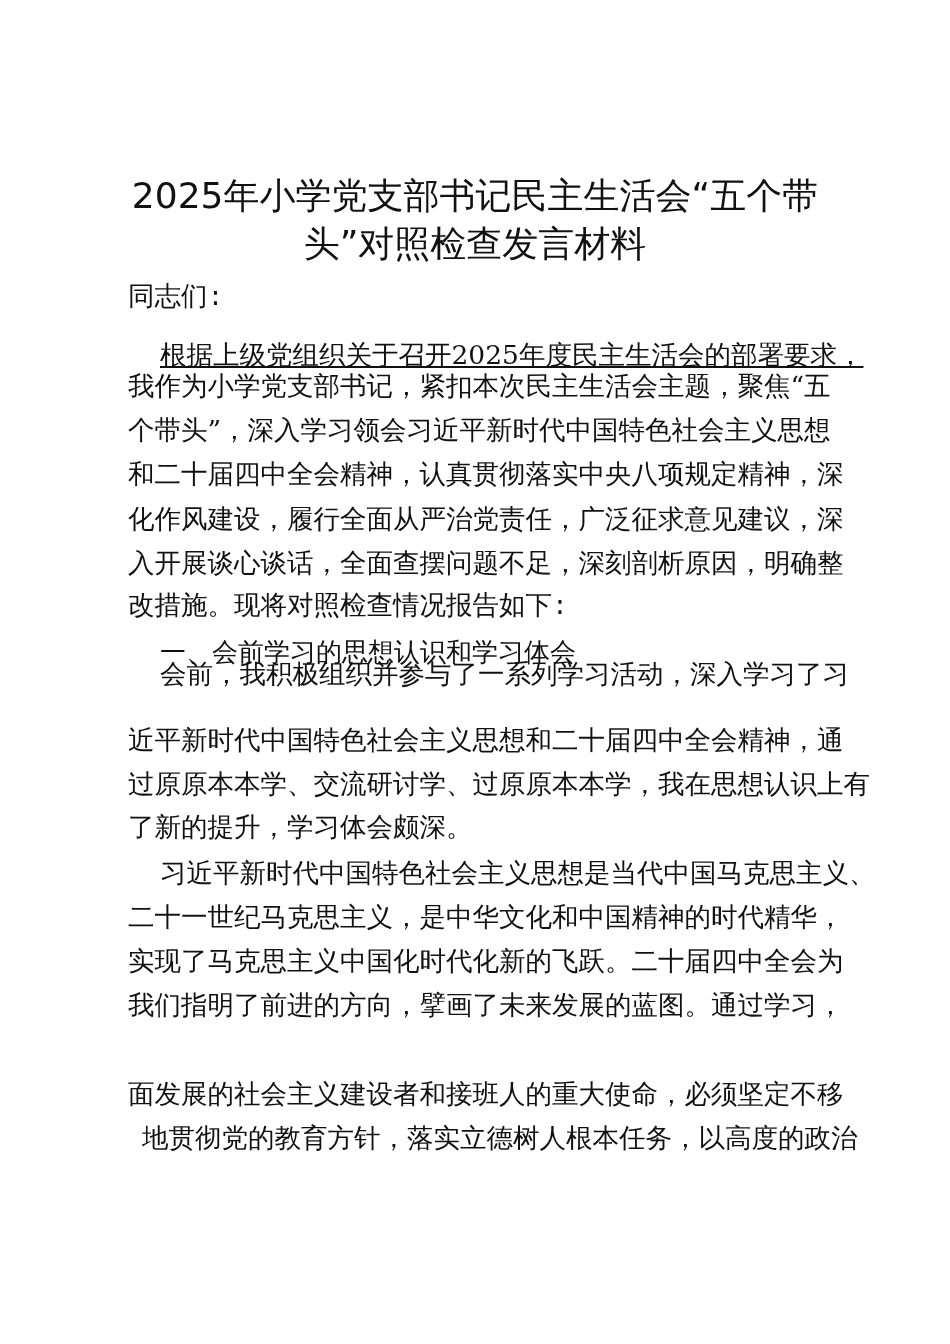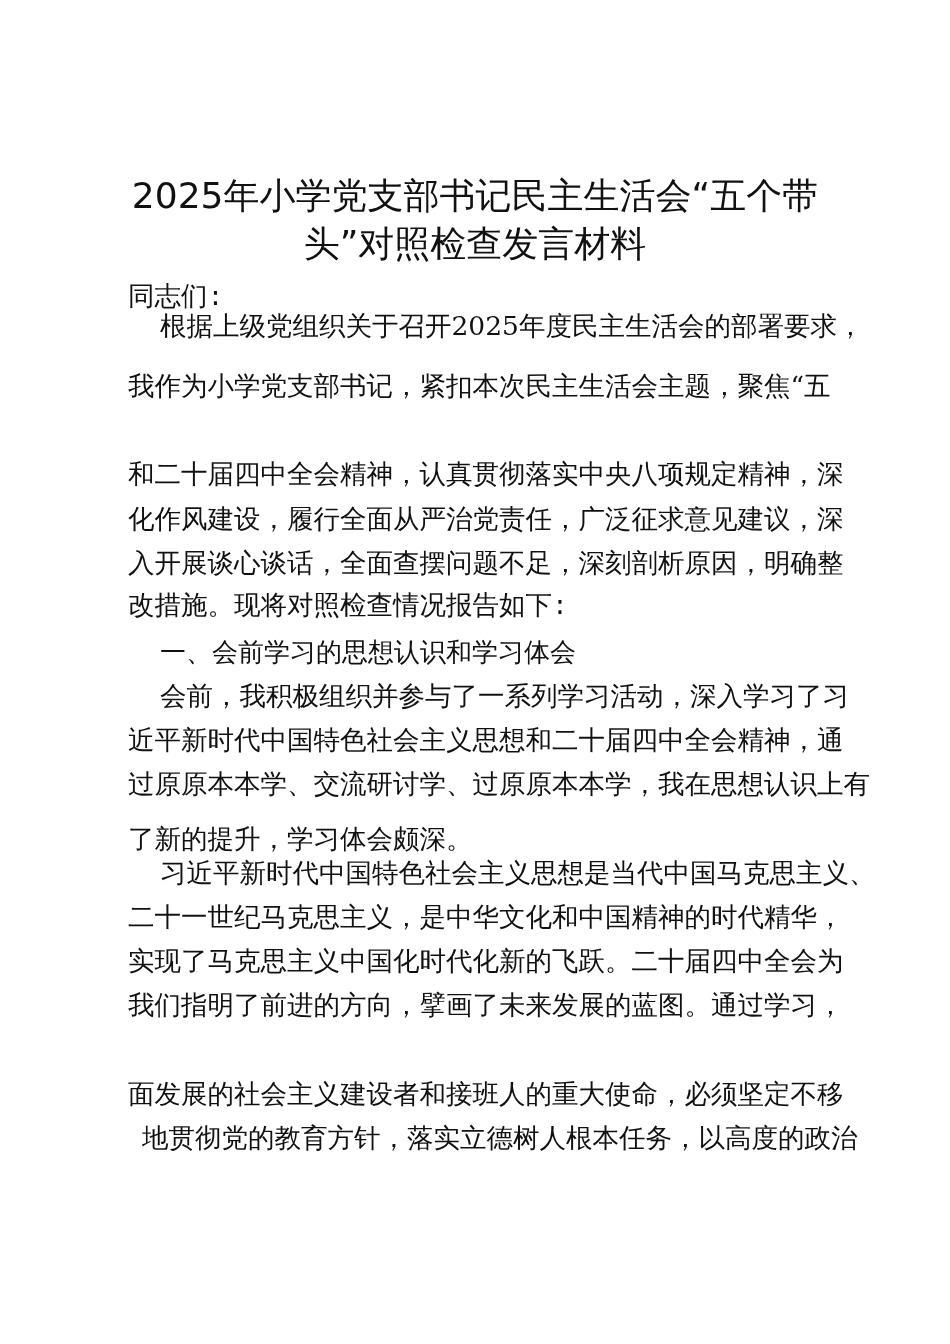--- a/index.html
+++ b/index.html
@@ -19,33 +19,34 @@
 </head>
 <body>
 
 <div class="page">
 
   <div class="title" style="top:174px;">2025年小学党支部书记民主生活会“五个带</div>
   <div class="title" style="top:222px;">头”对照检查发言材料</div>
 
   <div class="line last" style="top:276px;">同志们:</div>
 
-  <div class="line indent" style="top:304px;">根据上级党组织关于召开2025年度民主生活会的部署要求，</div>
+  <div class="line indent" style="top:333px;text-decoration:underline;">根据上级党组织关于召开2025年度民主生活会的部署要求，</div>
   <div class="line" style="top:364px;">我作为小学党支部书记，紧扣本次民主生活会主题，聚焦“五</div>
+  <div class="line" style="top:408px;">个带头”，深入学习领会习近平新时代中国特色社会主义思想</div>
   <div class="line" style="top:452px;">和二十届四中全会精神，认真贯彻落实中央八项规定精神，深</div>
   <div class="line" style="top:497px;">化作风建设，履行全面从严治党责任，广泛征求意见建议，深</div>
   <div class="line" style="top:541px;">入开展谈心谈话，全面查摆问题不足，深刻剖析原因，明确整</div>
   <div class="line last" style="top:585px;">改措施。现将对照检查情况报告如下:</div>
 
   <div class="heading" style="top:630px;">一、会前学习的思想认识和学习体会</div>
 
-  <div class="line indent" style="top:674px;">会前，我积极组织并参与了一系列学习活动，深入学习了习</div>
+  <div class="line indent" style="top:652px;">会前，我积极组织并参与了一系列学习活动，深入学习了习</div>
   <div class="line" style="top:718px;">近平新时代中国特色社会主义思想和二十届四中全会精神，通</div>
   <div class="line" style="top:762px;">过原原本本学、交流研讨学、过原原本本学，我在思想认识上有</div>
-  <div class="line last" style="top:807px;margin-top:12px;">了新的提升，学习体会颇深。</div>
+  <div class="line last" style="top:807px;">了新的提升，学习体会颇深。</div>
 
   <div class="line indent" style="top:851px;">习近平新时代中国特色社会主义思想是当代中国马克思主义、</div>
   <div class="line" style="top:895px;">二十一世纪马克思主义，是中华文化和中国精神的时代精华，</div>
   <div class="line" style="top:939px;">实现了马克思主义中国化时代化新的飞跃。二十届四中全会为</div>
   <div class="line" style="top:983px;">我们指明了前进的方向，擘画了未来发展的蓝图。通过学习，</div>
   <div class="line" style="top:1072px;">面发展的社会主义建设者和接班人的重大使命，必须坚定不移</div>
   <div class="line" style="top:1116px;margin-left:14px;">地贯彻党的教育方针，落实立德树人根本任务，以高度的政治</div>
 
 </div>
 

